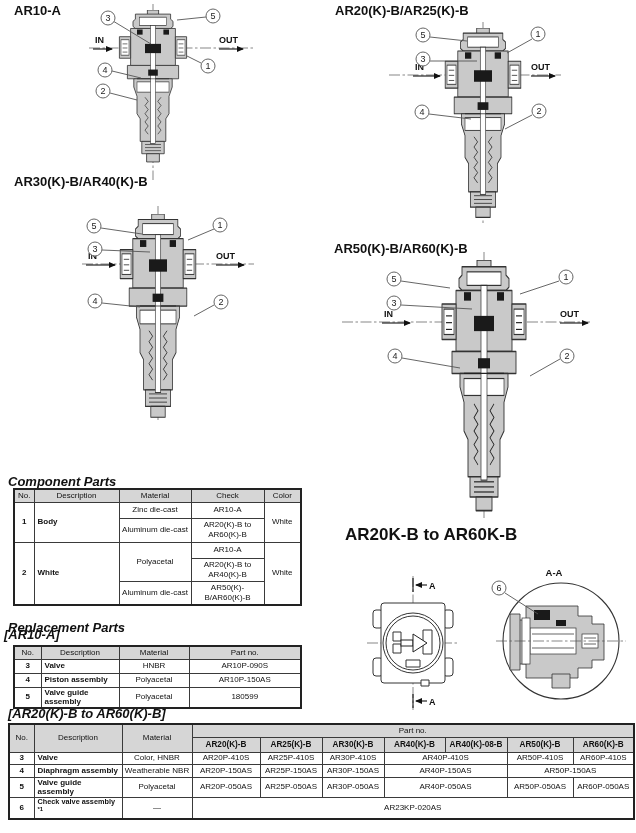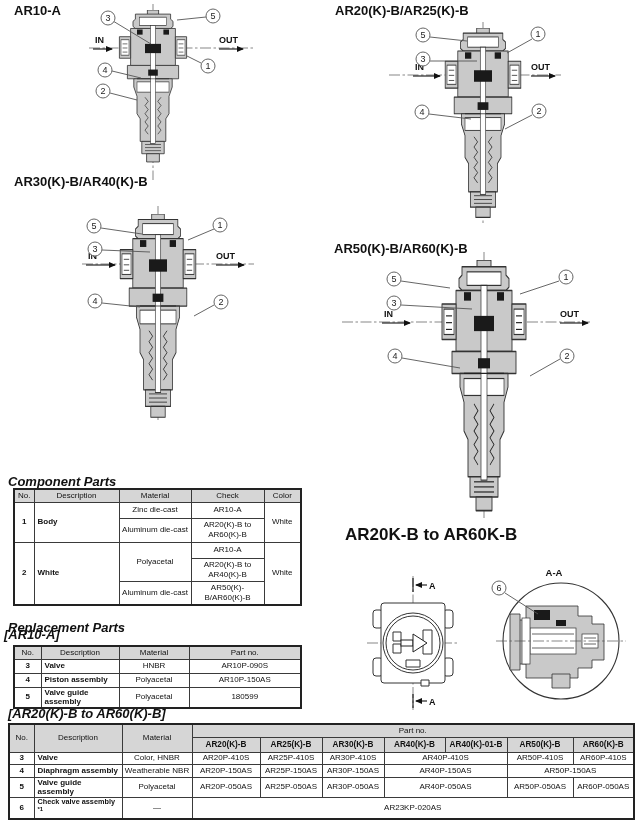--- a/index.html
+++ b/index.html
@@ -347,21 +347,21 @@
       <th rowspan="2">No.</th>
       <th rowspan="2">Description</th>
       <th rowspan="2">Material</th>
       <th colspan="7">Part no.</th>
     </tr>
     <tr style="height:15px">
       <th class="mh">AR20(K)-B</th>
       <th class="mh">AR25(K)-B</th>
       <th class="mh">AR30(K)-B</th>
       <th class="mh">AR40(K)-B</th>
-      <th class="mh">AR40(K)-01-B</th>
+      <th class="mh">AR40(K)-08-B</th>
       <th class="mh">AR50(K)-B</th>
       <th class="mh">AR60(K)-B</th>
     </tr>
     <tr style="height:12px">
       <td class="no">3</td>
       <td class="desc">Valve</td>
       <td>Color, HNBR</td>
       <td>AR20P-410S</td>
       <td>AR25P-410S</td>
       <td>AR30P-410S</td>

